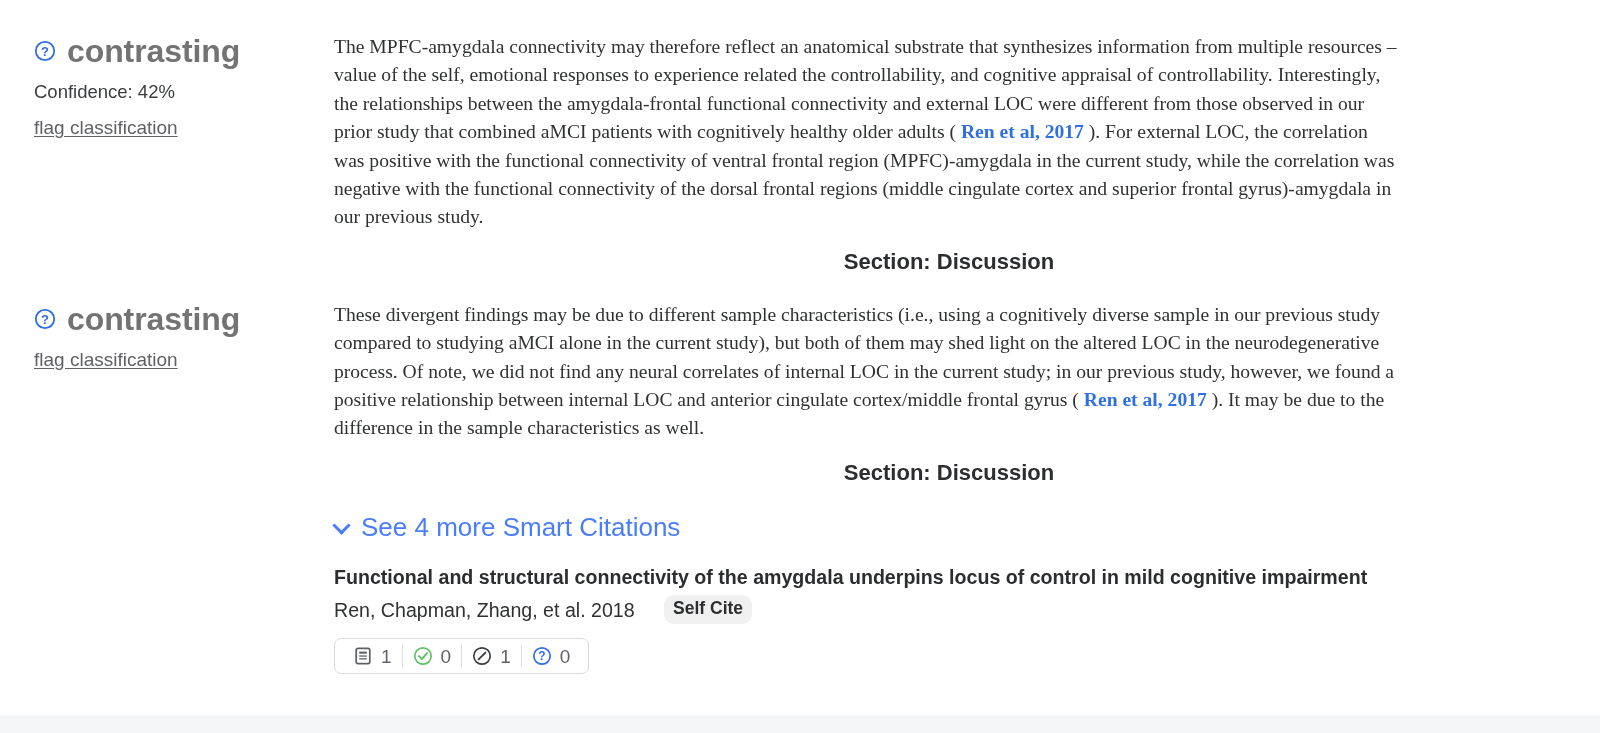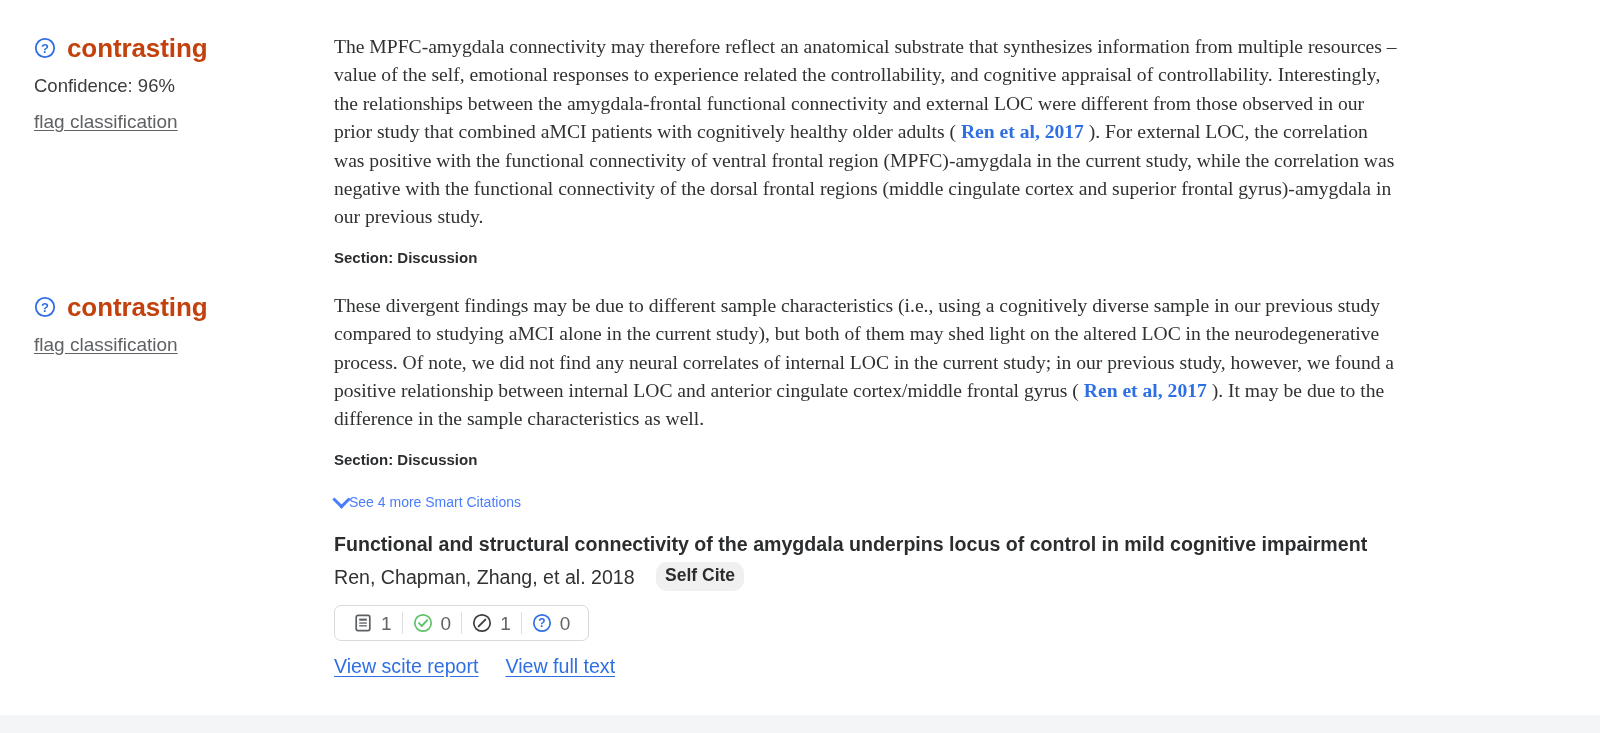--- a/index.html
+++ b/index.html
@@ -47,23 +47,23 @@
     flex: 0 0 300px;
     padding-top: 2px;
   }
 
   .class-head {
     display: flex;
     align-items: center;
     gap: 11px;
   }
   .class-label {
-    font-size: 26px;
-    font-weight: bold;
-    color: #c2410c;
+    font-size: 32px;
+    font-weight: bold;
+    color: #737373;
     letter-spacing: -0.1px;
     line-height: 1;
   }
   .confidence {
     margin-top: 14px;
     font-size: 18.5px;
     color: #3a3c3e;
     line-height: 1.2;
   }
   .flag-link {
@@ -91,34 +91,35 @@
   }
   .quote .cite-link {
     color: #2f6fe4;
     font-weight: bold;
     text-decoration: none;
     cursor: pointer;
   }
 
   .section-label {
     margin-top: 17px;
-    font-size: 15px;
+    font-size: 22px;
     font-weight: bold;
     color: #2b2d2f;
+    text-align: center;
   }
 
   
   .see-more {
     display: flex;
     align-items: center;
-    gap: 0;
+    gap: 12px;
     margin: 26px 0 0 0;
     padding-left: 334px;
     color: #4a7dfb;
-    font-size: 14px;
+    font-size: 26px;
     cursor: pointer;
     width: max-content;
   }
   .chevron-down {
     display: inline-block;
     width: 15px;
     height: 15px;
     position: relative;
     top: -2px;
   }
@@ -146,21 +147,21 @@
     color: #2b2d2f;
     line-height: 1.3;
   }
   .paper-meta {
     margin-top: 5px;
     font-size: 19.6px;
     color: #2f3132;
     display: flex;
     align-items: center;
     flex-wrap: wrap;
-    gap: 4px;
+    gap: 12px;
     line-height: 1.35;
   }
   .paper-authors { white-space: pre; }
   .journal {
     font-style: italic;
     color: #5e6063;
     text-decoration: underline;
     text-underline-offset: 3px;
     cursor: pointer;
   }
@@ -229,21 +230,21 @@
     <div class="class-col">
       <div class="class-head">
         <span class="ic">
           <svg width="22" height="22" viewBox="0 0 22 22">
             <circle cx="11" cy="11" r="9.2" fill="none" stroke="#2f6fe4" stroke-width="1.8"></circle>
             <text x="11" y="15.6" text-anchor="middle" font-family="Liberation Sans, sans-serif" font-size="13" font-weight="bold" fill="#2f6fe4">?</text>
           </svg>
         </span>
         <span class="class-label">contrasting</span>
       </div>
-      <div class="confidence">Confidence: 96%</div>
+      <div class="confidence">Confidence: 42%</div>
       <div><span class="flag-link">flag classification</span></div>
     </div>
 
     <div class="body-col">
       <p class="quote"><span>The MPFC-amygdala connectivity may therefore reflect an anatomical substrate that synthesizes information from multiple resources – value of the self, emotional responses to experience related the controllability, and cognitive appraisal of controllability. Interestingly, the relationships between the amygdala-frontal functional connectivity and external LOC were different from those observed in our prior study that combined aMCI patients with cognitively healthy older adults ( </span><a class="cite-link">Ren et al, 2017</a><span> ). For external LOC, the correlation was positive with the functional connectivity of ventral frontal region (MPFC)-amygdala in the current study, while the correlation was negative with the functional connectivity of the dorsal frontal regions (middle cingulate cortex and superior frontal gyrus)-amygdala in our previous study.</span></p>
       <div class="section-label">Section: Discussion</div>
     </div>
   </div>
 
   <div class="citation-row row-2">
@@ -322,20 +323,16 @@
         <span class="ic">
           <svg width="20" height="20" viewBox="0 0 20 20">
             <circle cx="10" cy="10" r="8.2" fill="none" stroke="#2f6fe4" stroke-width="1.7"></circle>
             <text x="10" y="14.3" text-anchor="middle" font-family="Liberation Sans, sans-serif" font-size="12" font-weight="bold" fill="#2f6fe4">?</text>
           </svg>
         </span>
         <span class="stat-count">0</span>
       </div>
     </div>
 
-    <div class="paper-links">
-      <a>View scite report</a>
-      <a>View full text</a>
-    </div>
   </div>
 
   <div class="bottom-strip"></div>
 </div>
 
 </body></html>

